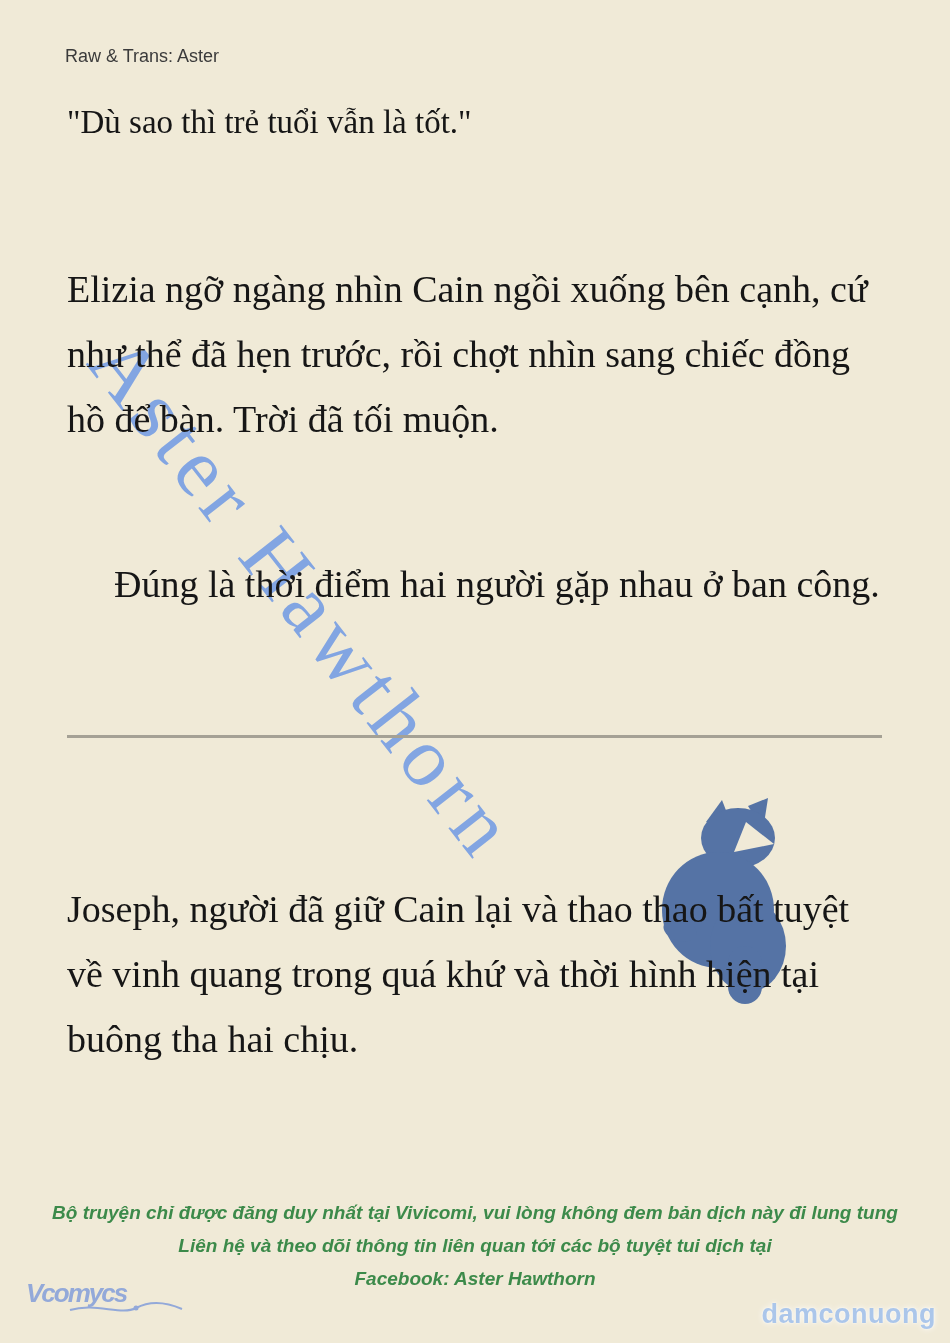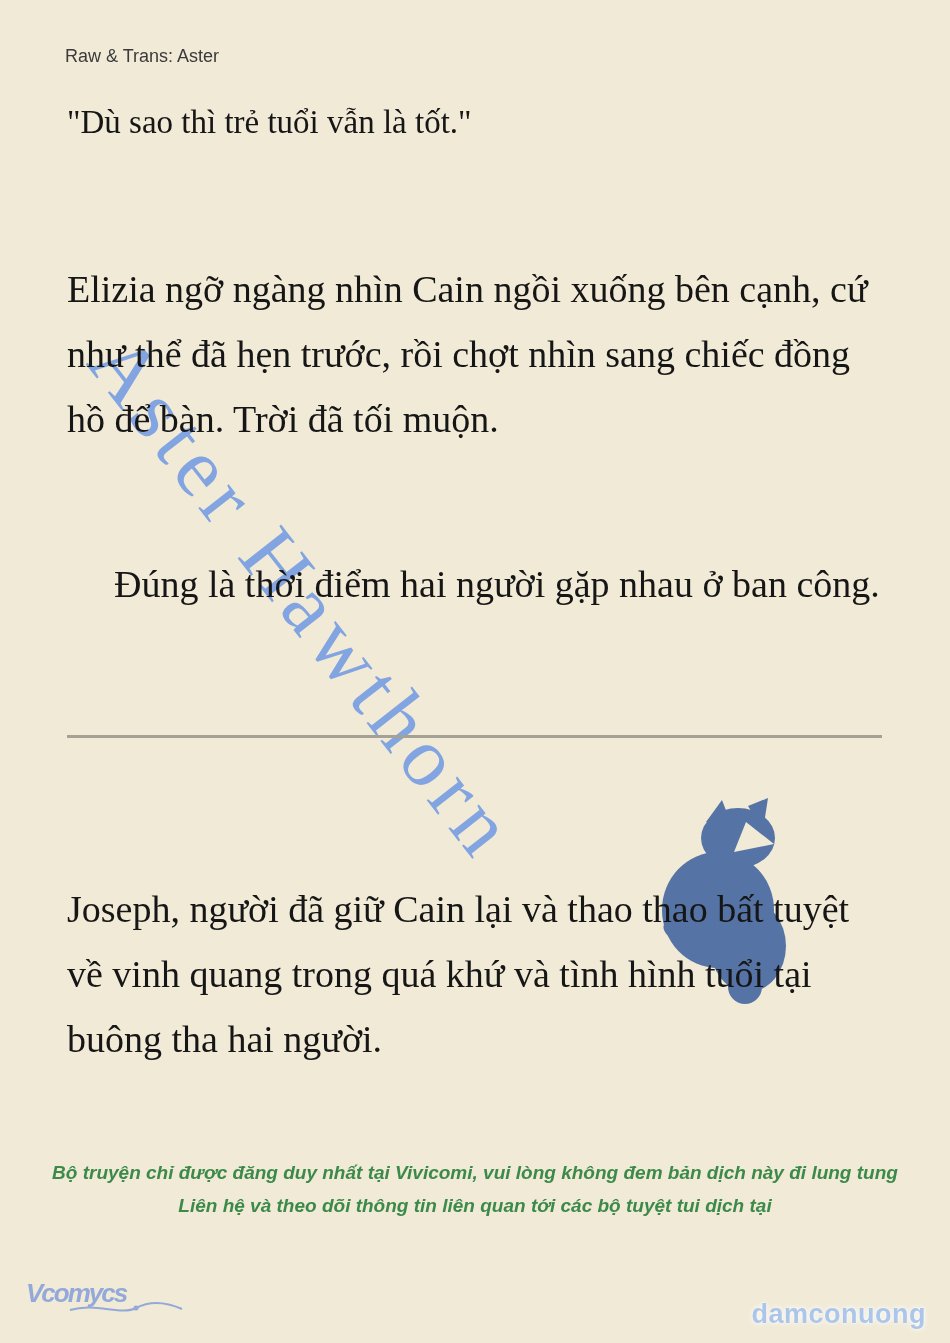--- a/index.html
+++ b/index.html
@@ -43,34 +43,34 @@
     font-size:84px;letter-spacing:7px;white-space:nowrap;
     color:var(--watermark-blue);opacity:.95;
     transform:rotate(52deg);transform-origin:0 0;
     pointer-events:none;
   }
   .cat{
     position:absolute;left:656px;top:798px;width:142px;height:214px;z-index:2;
     color:var(--cat-blue);
   }
   .footer-notice{
-    position:absolute;left:0;top:1156px;width:950px;z-index:3;
+    position:absolute;left:0;top:1196px;width:950px;z-index:3;
     text-align:center;font-family:"Liberation Sans",sans-serif;
     font-size:19px;line-height:33px;font-weight:bold;font-style:italic;
     color:var(--footer-green);
   }
   .logo{
     position:absolute;left:26px;top:1280px;z-index:3;
     font-family:"Liberation Sans",sans-serif;font-style:italic;font-weight:bold;
     font-size:26px;letter-spacing:-2px;color:var(--logo-blue);line-height:1;
   }
   .logo .logo-text::first-letter{font-size:1.35em;}
   .logo-swirl{display:block;margin-left:40px;margin-top:-6px;}
   .site-tag{
-    position:absolute;right:24px;top:1299px;z-index:3;
+    position:absolute;right:14px;top:1299px;z-index:3;
     font-family:"Liberation Sans",sans-serif;font-weight:bold;
     font-size:27px;letter-spacing:.5px;color:var(--site-tag-blue);
     text-shadow:0 0 6px rgba(255,255,255,.95),0 0 2px rgba(255,255,255,.9);
   }
 </style>
 </head>
 <body>
 
 <div class="page">
 
@@ -100,27 +100,28 @@
     <div>như thể đã hẹn trước, rồi chợt nhìn sang chiếc đồng</div>
     <div>hồ để bàn. Trời đã tối muộn.</div>
   </div>
 
   <div class="para" id="para-2">Đúng là thời điểm hai người gặp nhau ở ban công.</div>
 
   <div class="divider"></div>
 
   <div class="para" id="para-3">
     <div>Joseph, người đã giữ Cain lại và thao thao bất tuyệt</div>
-    <div>về vinh quang trong quá khứ và tình hình tuổi tại</div>
-    <div>buông tha hai người.</div>
+    <div>về vinh quang trong quá khứ và thời hình hiện tại</div>
+    <div>buông tha hai chịu.</div>
   </div>
 
   <div class="footer-notice">
     <div>Bộ truyện chỉ được đăng duy nhất tại Vivicomi, vui lòng không đem bản dịch này đi lung tung</div>
     <div>Liên hệ và theo dõi thông tin liên quan tới các bộ tuyệt tui dịch tại</div>
+    <div>Facebook: Aster Hawthorn</div>
   </div>
 
   <div class="logo">
     <span class="logo-text">Vcomycs</span>
     <svg class="logo-swirl" width="120" height="18" viewBox="0 0 120 18" xmlns="http://www.w3.org/2000/svg" aria-hidden="true">
       <path d="M4 10 C 30 2, 55 16, 70 8 S 100 2, 116 9" stroke="var(--logo-blue)" stroke-width="2" fill="none"></path>
       <circle cx="70" cy="8" r="2.5" fill="var(--logo-blue)"></circle>
     </svg>
   </div>
 

